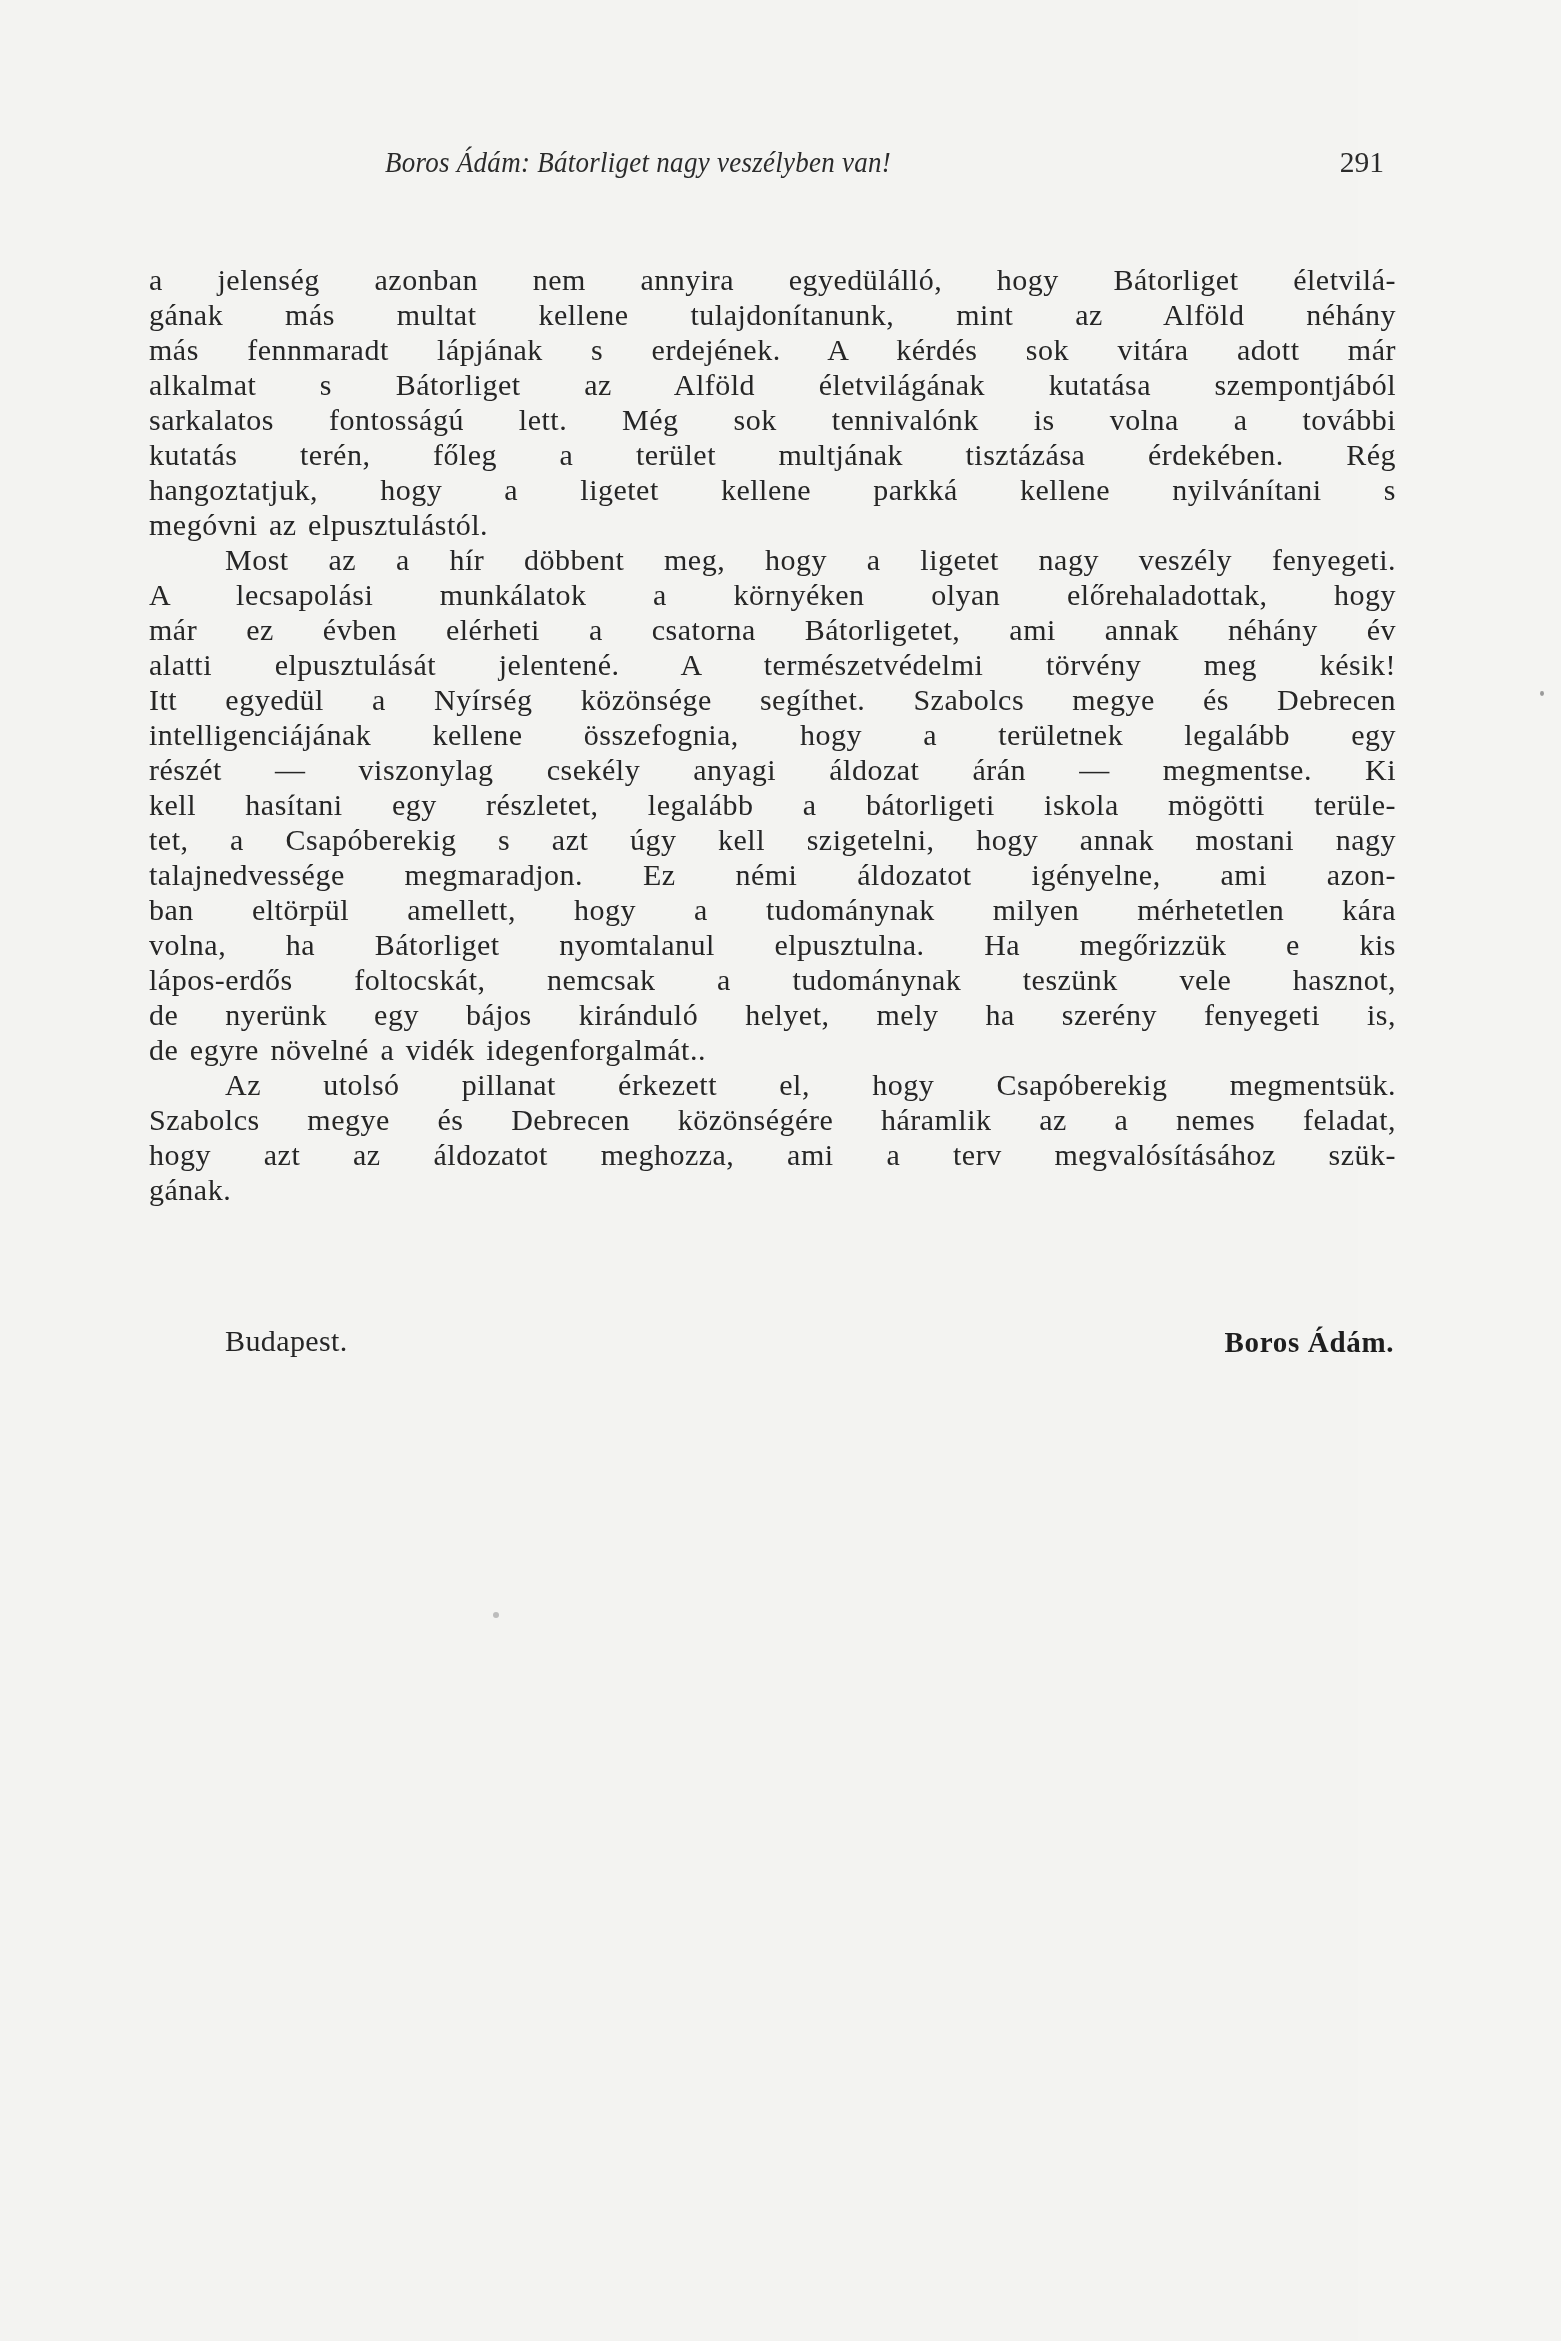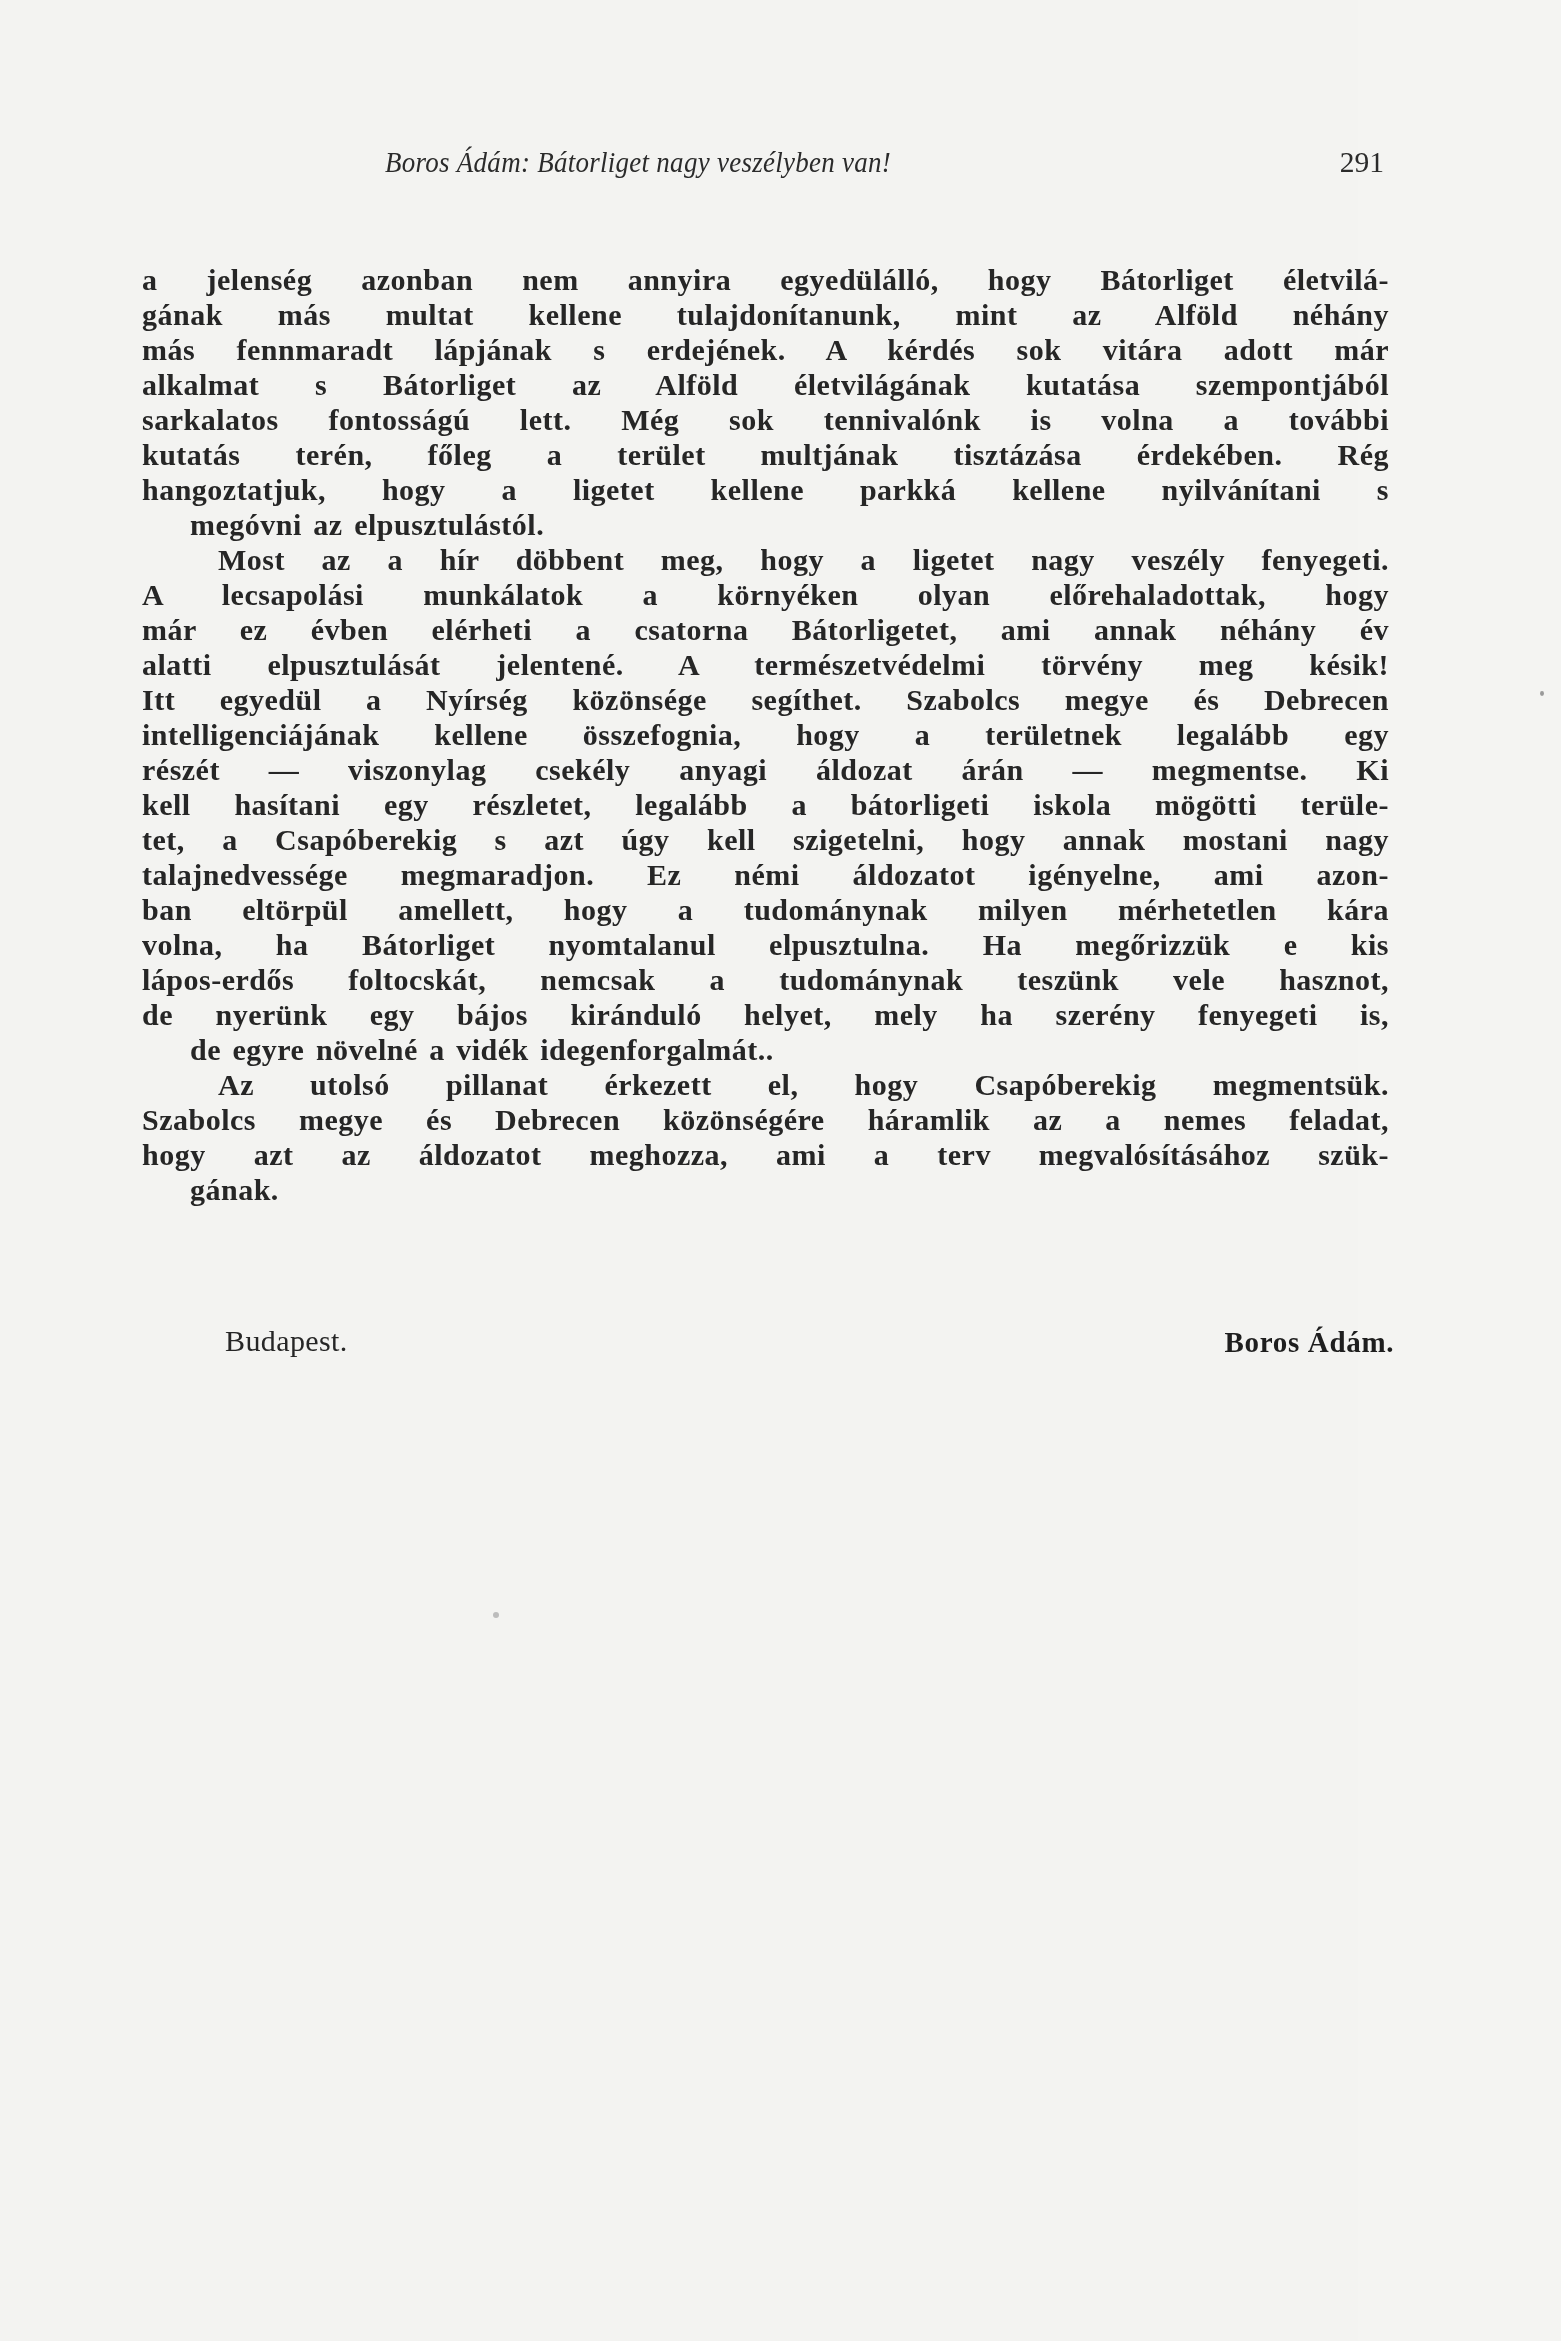--- a/index.html
+++ b/index.html
@@ -42,40 +42,38 @@
   }
   .page-number {
     position: absolute;
     right: 12px;
     top: 0;
     font-size: 29.5px;
     color: #2b2b2b;
   }
   .body-text {
     position: absolute;
-    left: 142px;
+    left: 149px;
     top: 262px;
     width: 1247px;
-    font-weight: bold;
   }
   .line {
     display: block;
     height: 35px;
     line-height: 35px;
     font-size: 30px;
     white-space: nowrap;
     text-align: justify;
     text-align-last: justify;
     letter-spacing: 0.5px;
     word-spacing: 3.5px;
     color: #262626;
   }
   .line.last {
     text-align-last: left;
-    margin-left: 48px;
   }
   .line.indent {
     padding-left: 76px;
   }
   .signature-row {
     position: absolute;
     left: 149px;
     width: 1247px;
     top: 1324px;
     height: 38px;

